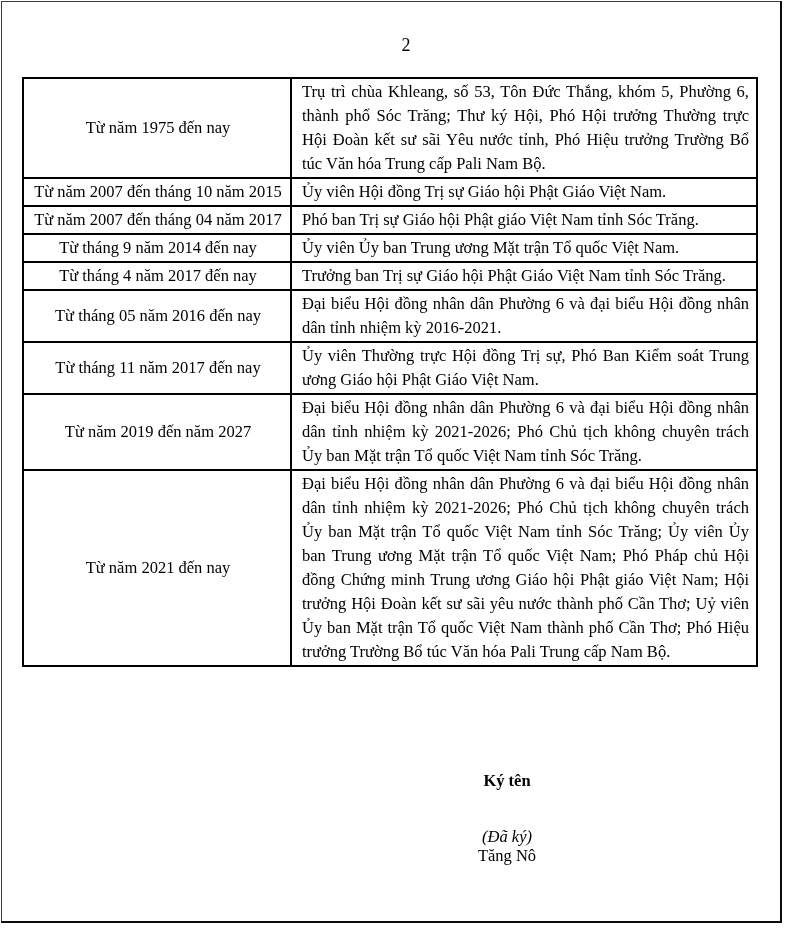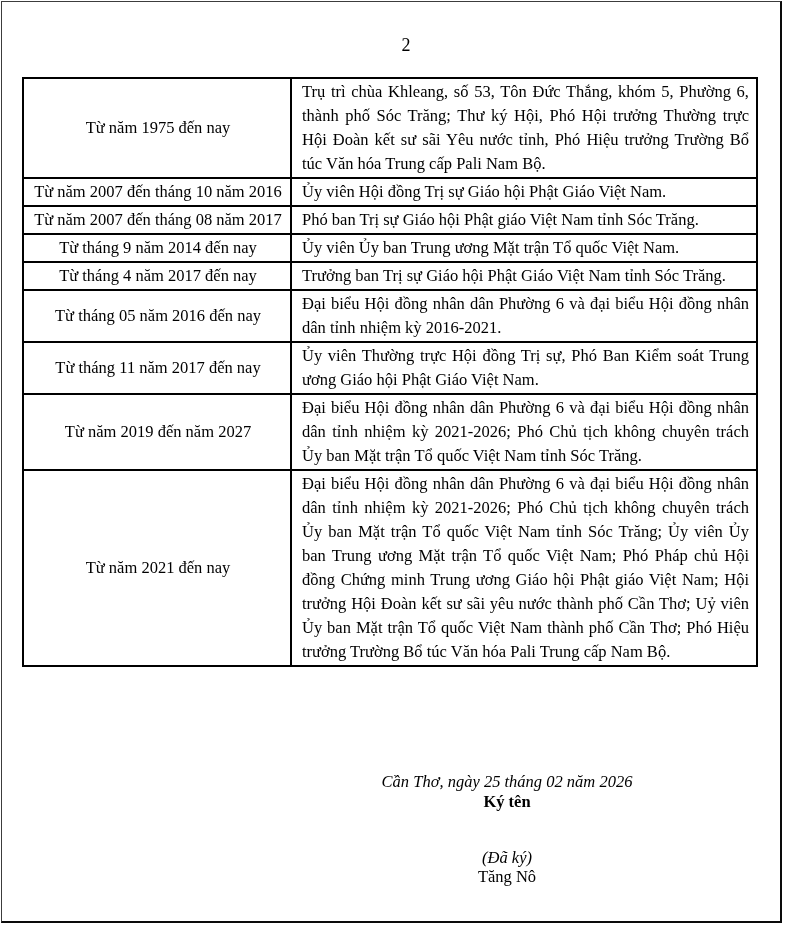--- a/index.html
+++ b/index.html
@@ -90,25 +90,25 @@
 
   <div class="page-number">2</div>
 
   <table class="bio-table">
     <tbody>
       <tr>
         <td class="period">Từ năm 1975 đến nay</td>
         <td class="desc">Trụ trì chùa Khleang, số 53, Tôn Đức Thắng, khóm 5, Phường 6, thành phố Sóc Trăng; Thư ký Hội, Phó Hội trưởng Thường trực Hội Đoàn kết sư sãi Yêu nước tỉnh, Phó Hiệu trưởng Trường Bổ túc Văn hóa Trung cấp Pali Nam Bộ.</td>
       </tr>
       <tr>
-        <td class="period">Từ năm 2007 đến tháng 10  năm 2016</td>
+        <td class="period">Từ năm 2007 đến tháng 10  năm 2015</td>
         <td class="desc">Ủy viên Hội đồng Trị sự Giáo hội Phật Giáo Việt Nam.</td>
       </tr>
       <tr>
-        <td class="period">Từ năm 2007 đến tháng 08 năm 2017</td>
+        <td class="period">Từ năm 2007 đến tháng 04 năm 2017</td>
         <td class="desc">Phó ban Trị sự Giáo hội Phật giáo Việt Nam tỉnh Sóc Trăng.</td>
       </tr>
       <tr>
         <td class="period">Từ tháng 9 năm 2014 đến nay</td>
         <td class="desc">Ủy viên Ủy ban Trung ương Mặt trận Tổ quốc Việt Nam.</td>
       </tr>
       <tr>
         <td class="period">Từ tháng 4 năm 2017 đến nay</td>
         <td class="desc">Trưởng ban Trị sự Giáo hội Phật Giáo Việt Nam tỉnh Sóc Trăng.</td>
       </tr>
@@ -125,19 +125,18 @@
         <td class="desc">Đại biểu Hội đồng nhân dân Phường 6 và đại biểu Hội đồng nhân dân tỉnh nhiệm kỳ 2021-2026; Phó Chủ tịch không chuyên trách Ủy ban Mặt trận Tổ quốc Việt Nam tỉnh Sóc Trăng.</td>
       </tr>
       <tr>
         <td class="period">Từ năm 2021 đến nay</td>
         <td class="desc">Đại biểu Hội đồng nhân dân Phường 6 và đại biểu Hội đồng nhân dân tỉnh nhiệm kỳ 2021-2026; Phó Chủ tịch không chuyên trách Ủy ban Mặt trận Tổ quốc Việt Nam tỉnh Sóc Trăng; Ủy viên Ủy ban Trung ương Mặt trận Tổ quốc Việt Nam; Phó Pháp chủ Hội đồng Chứng minh Trung ương Giáo hội Phật giáo Việt Nam; Hội trưởng Hội Đoàn kết sư sãi yêu nước thành phố Cần Thơ; Uỷ viên Ủy ban Mặt trận Tổ quốc Việt Nam thành phố Cần Thơ; Phó Hiệu trưởng Trường Bổ túc Văn hóa Pali Trung cấp Nam Bộ.</td>
       </tr>
     </tbody>
   </table>
 
   <div class="sig">
-    <div class="sig-date">Cần Thơ, ngày 25 tháng 02 năm 2026</div>
     <div class="sig-label">Ký tên</div>
     <div class="sig-note">(Đã ký)</div>
     <div class="sig-name">Tăng Nô</div>
   </div>
 
 </div>
 
 </body></html>

